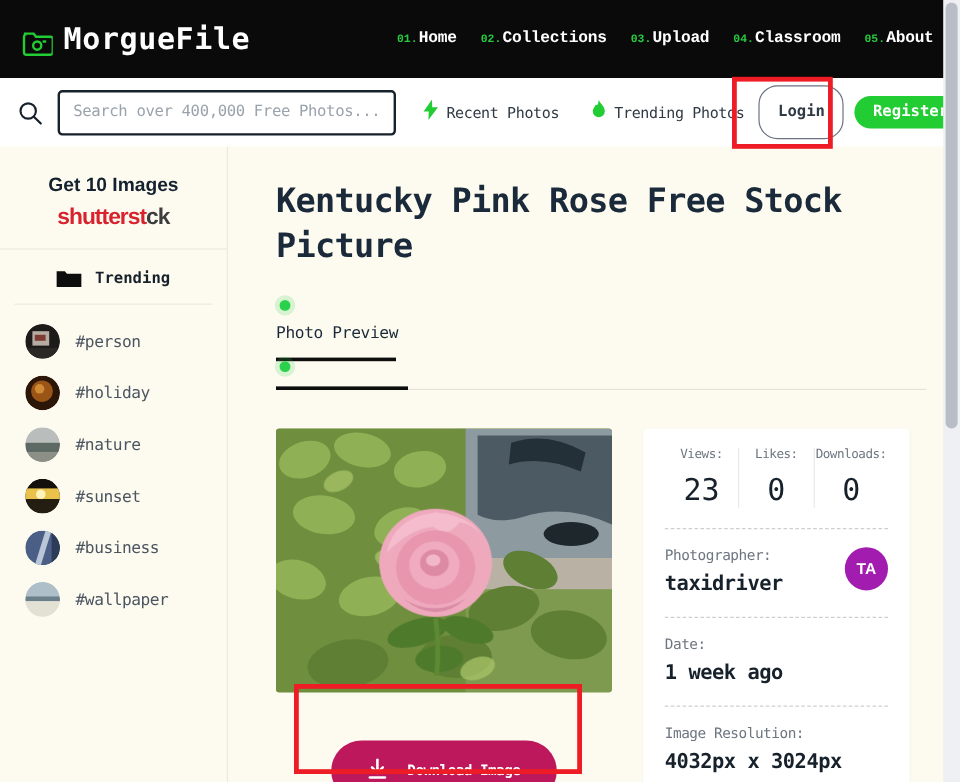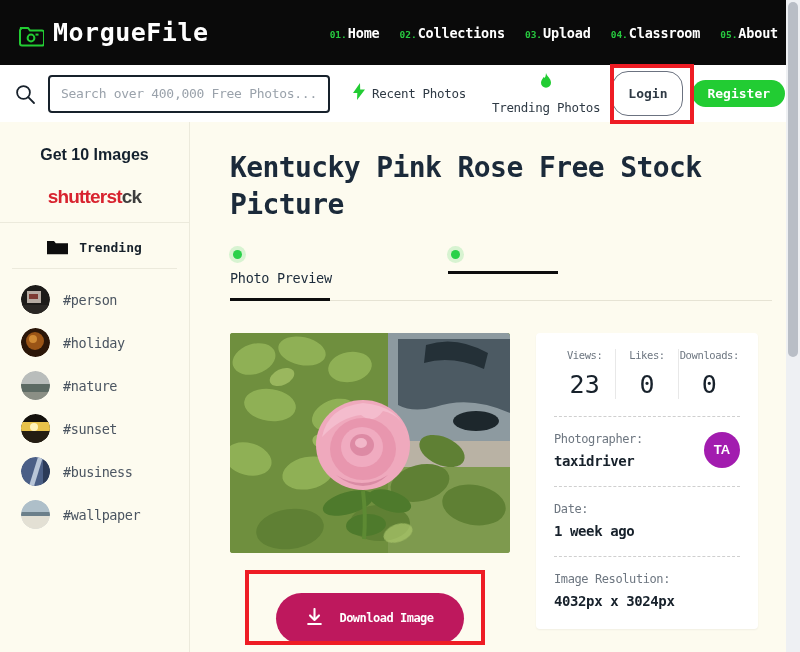--- a/index.html
+++ b/index.html
@@ -15,42 +15,42 @@
     height:65px; background:#0a0a0a;
     display:flex; align-items:center;
     padding:0 22px 0 18px;
   }
   .brand{ display:flex; align-items:flex-end; gap:9px; }
   .brand-icon{ width:26px; height:24px; position:relative; }
   .brand-title{
     color:#ffffff; font-size:25px; font-weight:bold;
     letter-spacing:0.5px; font-family:"DejaVu Sans Mono", monospace;
   }
-  .nav{ margin-left:auto; display:flex; align-items:flex-end; gap:20px; }
+  .nav{ margin-left:auto; display:flex; align-items:flex-end; gap:20px;font-family:Liberation Mono, monospace; }
   .nav-item{ display:flex; align-items:baseline; gap:1px; cursor:pointer; }
   .nav-num{ color:#27c93f; font-size:9.5px; font-weight:bold; }
   .nav-label{ color:#ffffff; font-size:13.5px; font-weight:bold; letter-spacing:-0.2px;}
 
   
   .searchbar{
     height:57px; background:#ffffff;
     display:flex; align-items:center;
     padding:0 20px 0 14px; gap:12px;
     position:relative;
   }
   .search-icon{ width:22px; height:22px; flex:none; }
   .search-box{
     width:282px; height:38px; border:2px solid #17212b;
     border-radius:4px; display:flex; align-items:center;
     padding:0 11px; background:#fff; flex:none;
   }
   .search-ph{ color:#9aa2ab; font-size:13px; letter-spacing:-0.3px; }
   .qlink{ display:flex; align-items:center; gap:6px; cursor:pointer; flex:none; }
   .qlink span.t{ color:#2f3a45; font-size:12.5px; letter-spacing:-0.3px; }
-  .qlink.trending{ margin-left:14px;flex-direction:column; }
+  .qlink.trending{ margin-left:14px; }
   .qlink.recent{ margin-left:10px; }
   .auth{ margin-left:auto; display:flex; align-items:center; gap:9px; flex:none; }
   .btn-login{
     border:1.6px solid #6b7280; border-radius:16px;
     padding:14px 15px; color:#2f3a45; font-size:13px;
     background:#fff; cursor:pointer; font-weight:bold;
     font-family:"DejaVu Sans Mono", monospace;
   }
   .btn-register{
     background:#22cc33; border:none; border-radius:16px;
@@ -66,21 +66,21 @@
   .sidebar{
     width:190px; flex:none; background:#fdfbef;
     border-right:1px solid #eceadc;
   }
   .ad{ padding:16px 10px 14px; text-align:center; border-bottom:1px solid #eceadc; }
   .ad-sub{ color:#7e8792; font-size:11px; letter-spacing:-0.4px; }
   .ad-head{
     color:#14212e; font-size:16px; font-weight:bold; margin-top:8px;
     font-family:"Liberation Sans", sans-serif;
   }
-  .ss{ margin-top:22px; font-family:"Liberation Sans", sans-serif;
+  .ss{ margin-top:7px; font-family:"Liberation Sans", sans-serif;
        font-size:19px; font-weight:bold; letter-spacing:-0.8px; }
   .ss .r{ color:#d8232f; }
   .ss .g{ color:#3d3d3d; }
 
   .trend-head{
     display:flex; align-items:center; justify-content:center; gap:11px;
     padding:16px 0 13px; border-bottom:1px solid #eceadc; margin:0 12px;
   }
   .folder-ic{ width:21px; height:16px; position:relative; }
   .trend-head .lbl{ color:#17212b; font-size:13px; font-weight:bold; }
@@ -89,21 +89,21 @@
   .tag{ display:flex; align-items:center; gap:13px; margin-bottom:14px; cursor:pointer; }
   .thumb{ width:29px; height:29px; border-radius:50%; flex:none; overflow:hidden; }
   .tag .tx{ color:#4b5561; font-size:13.5px; letter-spacing:-0.4px; }
 
   
   .main{ flex:1; padding:28px 28px 0 40px; position:relative; }
   .title{
     color:#1b2a3a; font-size:28px; font-weight:bold; line-height:1.32;
     letter-spacing:-0.6px; max-width:520px;
   }
-  .tabs{ display:flex; margin-top:26px; }
+  .tabs{ display:flex; margin-top:26px;flex-direction:column; }
   .tab{ width:218px; flex:none; cursor:pointer; }
   .tab .dot{
     width:9px; height:9px; border-radius:50%; background:#2ad14a;
     box-shadow:0 0 0 4px rgba(42,209,74,.18); margin:0 0 11px 3px;
   }
   .tab .lbl{ color:#1b2a3a; font-size:13.5px; letter-spacing:-0.3px; display:block; }
   .tab .bar{ height:3px; background:#0d0d0d; margin-top:12px; width:100px; }
   .tab.second .bar{ width:110px; }
   .tabs-rule{ height:1px; background:#e6e3d4; margin-top:-1px; }
 
@@ -129,21 +129,21 @@
   }
   .stats{ display:flex; }
   .stat{ flex:1; text-align:center; }
   .stat + .stat{ border-left:1px solid #e8e8e8; }
   .stat .k{ color:#6d7680; font-size:10.5px; letter-spacing:-0.4px; display:block;}
   .stat .v{ color:#17212b; font-size:25px; margin-top:9px; display:block; }
   .dash{ border-top:1px dashed #cfcfcf; margin:17px 0 15px; }
   .row{ display:flex; align-items:flex-start; }
   .row .col{ flex:1; }
   .k2{ color:#6d7680; font-size:12px; letter-spacing:-0.4px; display:block; }
-  .v2{ color:#17212b; font-size:14px; font-weight:bold; margin-top:7px;
+  .v2{ color:#17212b; font-size:17px; font-weight:bold; margin-top:7px;
        letter-spacing:-0.4px; display:block; }
   .avatar{
     width:36px; height:36px; border-radius:50%; background:#a21caf;
     color:#fff; font-size:13px; font-weight:bold;
     display:flex; align-items:center; justify-content:center; flex:none;
     font-family:"Liberation Sans", sans-serif;
   }
 
   
   .annot{ position:absolute; border:4px solid #ee1c24; pointer-events:none; }

